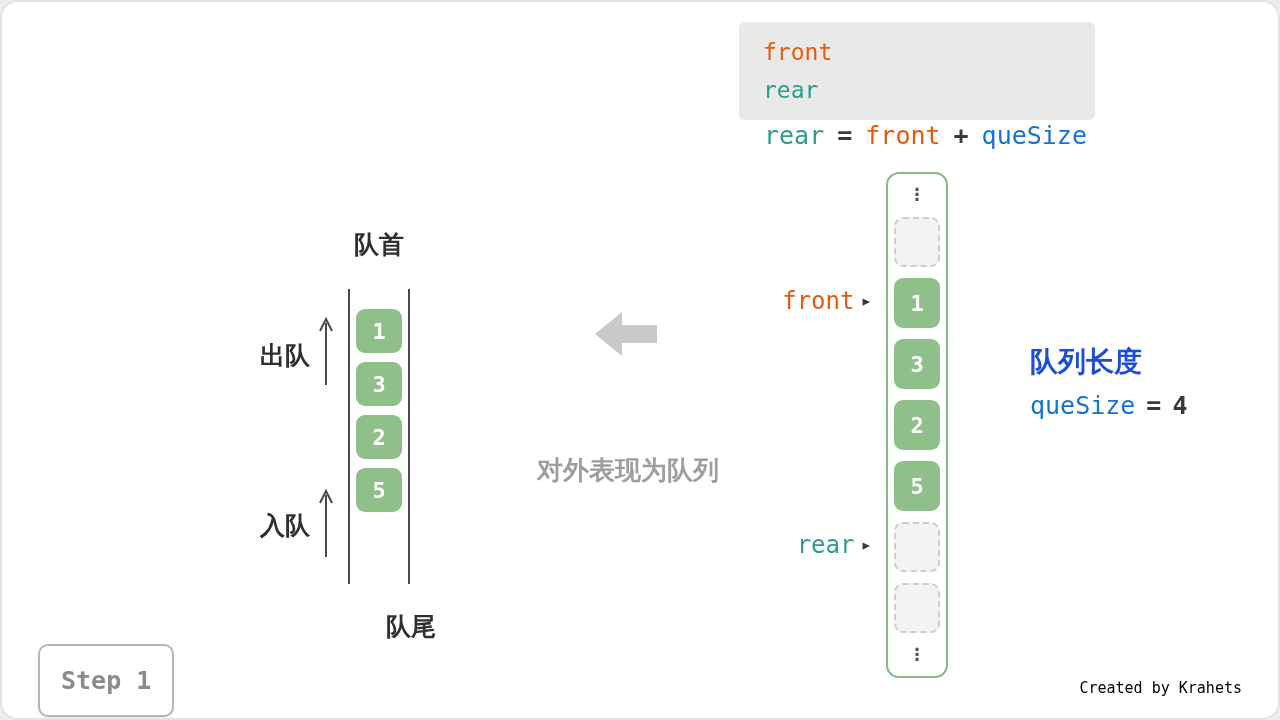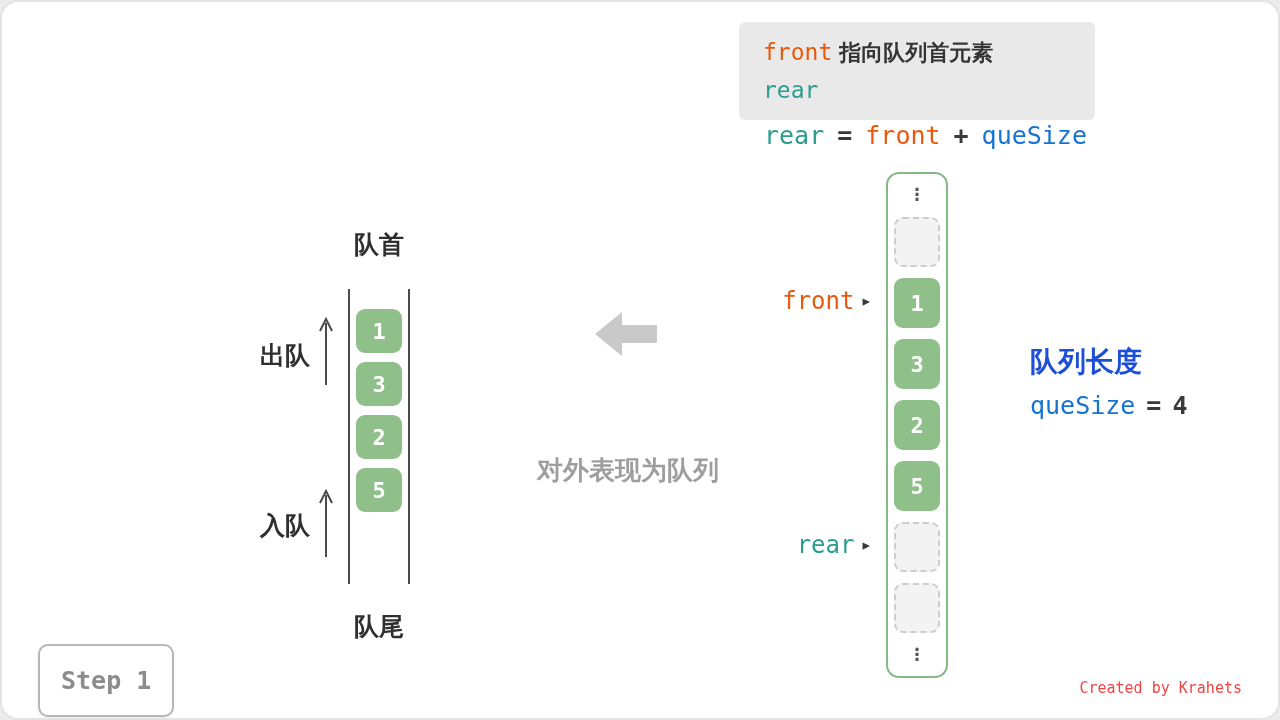--- a/index.html
+++ b/index.html
@@ -50,53 +50,52 @@
   .ql-title { font-size: 28px; font-weight: bold; color: #1d4ed8; }
   .ql-line  { margin-top: 10px; display: flex; gap: 11px; align-items: baseline; font-size: 25px; }
 
   .vline { position: absolute; width: 2px; height: 295px; top: 287px; background: #4a4a4a; }
   .vline-left  { left: 346px; }
   .vline-right { left: 406px; }
   .q-cells { position: absolute; left: 354px; top: 307px; display: flex; flex-direction: column; gap: 9px; }
   .q-cells .cell { height: 44px; }
   .q-label { position: absolute; width: 60px; left: 347px; text-align: center; font-size: 25px; font-weight: bold; }
   .q-head { top: 226px; }
-  .q-tail { top: 608px; }
+  .q-tail { top: 608px; margin-left: 32px; }
   .op-label { position: absolute; font-size: 25px; font-weight: bold; }
   .op-dequeue { left: 258px; top: 337px; }
   .op-enqueue { left: 258px; top: 507px; }
   .up-arrow { position: absolute; }
   .dequeue-arrow { left: 316px; top: 315px; }
   .enqueue-arrow { left: 316px; top: 487px; }
 
   .big-arrow { position: absolute; left: 593px; top: 309px; }
   .caption { position: absolute; left: 495px; width: 262px; text-align: center; font-size: 26px; font-weight: bold; color: var(--gray); }
   .caption-1 { top: 414px; }
   .caption-2 { top: 451px; }
 
   .step-badge {
     position: absolute; left: 36px; top: 642px; background: #fff;
     border: 2px solid #b6b6b6; border-radius: 10px; padding: 20px 21px;
     font-family: "DejaVu Sans Mono", monospace; font-weight: bold; font-size: 25px; color: #8c8c8c;
     box-shadow: 0 1px 2px rgba(0,0,0,0.08);
   }
   .credit {
     position: absolute; right: 36px; top: 677px;
-    font-family: "DejaVu Sans Mono", monospace; font-size: 15px; color: #ef4444;
+    font-family: "DejaVu Sans Mono", monospace; font-size: 15px; color: #000000;
   }
 </style>
 </head>
 <body>
 
 <div class="canvas">
 
   <div class="legend">
     <div class="legend-line">
       <span class="code orange">front</span>
-      <span class="desc">指向队列首元素</span>
     </div>
     <div class="legend-line">
       <span class="code teal">rear</span>
     </div>
   </div>
 
   <div class="formula">
     <span class="code teal">rear</span>
     <span class="sym">=</span>
     <span class="code orange">front</span>

